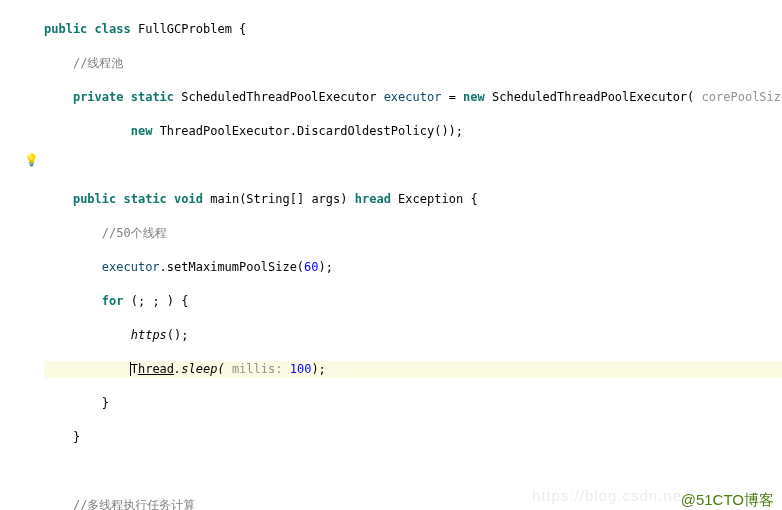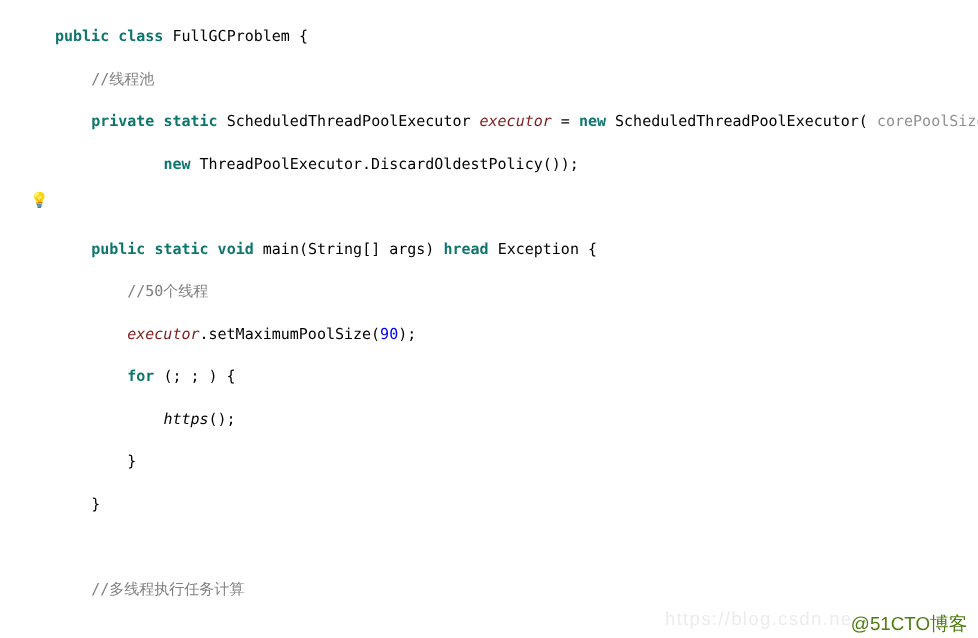--- a/index.html
+++ b/index.html
@@ -27,21 +27,21 @@
     font-size: 12px;
     color: #f0a30a;
   }
   .code {
     position: absolute;
     left: 44px; top: 4px;
     white-space: pre;
     font-family: inherit;
   }
   .kw { color: #0f766e; font-weight: bold; }
-  .field { color: #7f1d1d; font-style: italic; }
+  .field { color: #0c4a6e; }
   .static-call { font-style: italic; }
   .str-num { color: #0000ff; }
   .comment { color: #808080; }
   .hint { color: #909090; }
   .hl-line { background: #fdfae3; display: inline-block; width: calc(782px - 44px); }
   .cursor { border-left: 1px solid #000; margin-left:-1px;}
   .watermark {
     position: absolute;
     right: 8px; bottom: 2px;
     font-family: sans-serif;
@@ -59,23 +59,24 @@
 <span class="bulb">💡</span>
 
 <div class="code">
 <span class="line"><span class="kw">public</span> <span class="kw">class</span> <span>FullGCProblem</span> <span>{</span></span>
 <span class="line">    <span class="comment">//线程池</span></span>
 <span class="line">    <span class="kw">private</span> <span class="kw">static</span> <span>ScheduledThreadPoolExecutor</span> <span class="field">executor</span><span> = </span><span class="kw">new</span> <span>ScheduledThreadPoolExecutor(</span> <span class="hint">corePoolSize:</span> </span>
 <span class="line">            <span class="kw">new</span> <span>ThreadPoolExecutor.DiscardOldestPolicy());</span></span>
 <span class="line"> </span>
 <span class="line">    <span class="kw">public</span> <span class="kw">static</span> <span class="kw">void</span> <span>main</span><span>(String[] args)</span> <span class="kw">hread</span> <span>Exception</span> <span>{</span></span>
 <span class="line">        <span class="comment">//50个线程</span></span>
-<span class="line">        <span class="field">executor</span><span>.setMaximumPoolSize(</span><span class="str-num">90</span><span>);</span></span>
+<span class="line">        <span class="field">executor</span><span>.setMaximumPoolSize(</span><span class="str-num">60</span><span>);</span></span>
 <span class="line">        <span class="kw">for</span><span> (; ; ) {</span></span>
 <span class="line">            <span class="static-call">https</span><span>();</span></span>
+<span class="line hl-line">            <span><span class="cursor"></span>T<u>hread</u></span><span class="static-call">.sleep(</span> <span class="hint">millis:</span> <span class="str-num">100</span><span>);</span></span>
 <span class="line">        <span>}</span></span>
 <span class="line">    <span>}</span></span>
 <span class="line"> </span>
 <span class="line">    <span class="comment">//多线程执行任务计算</span></span>
 
 
 
 
 
 

